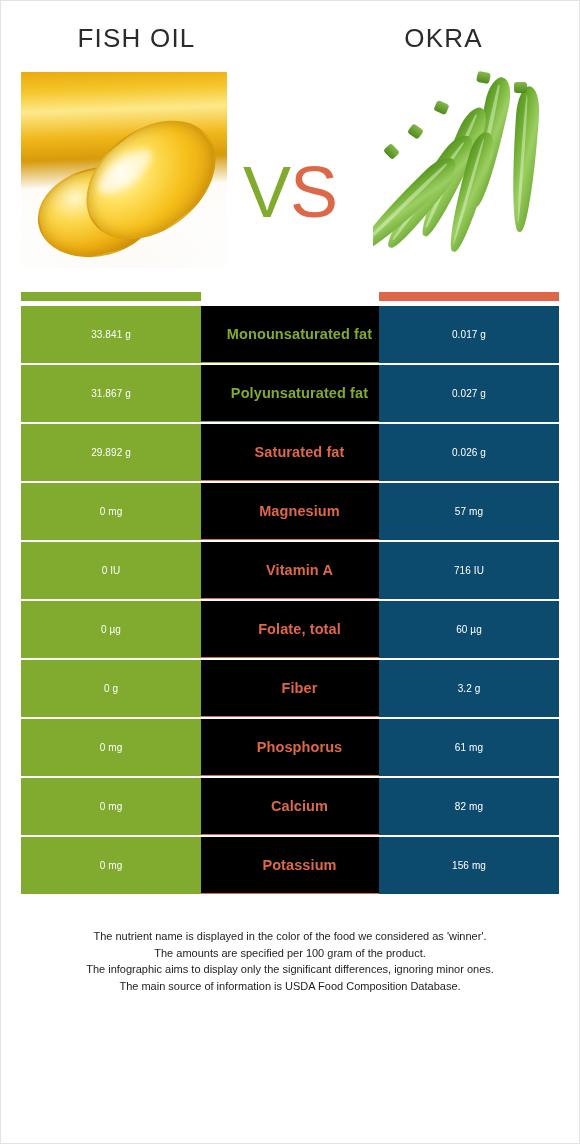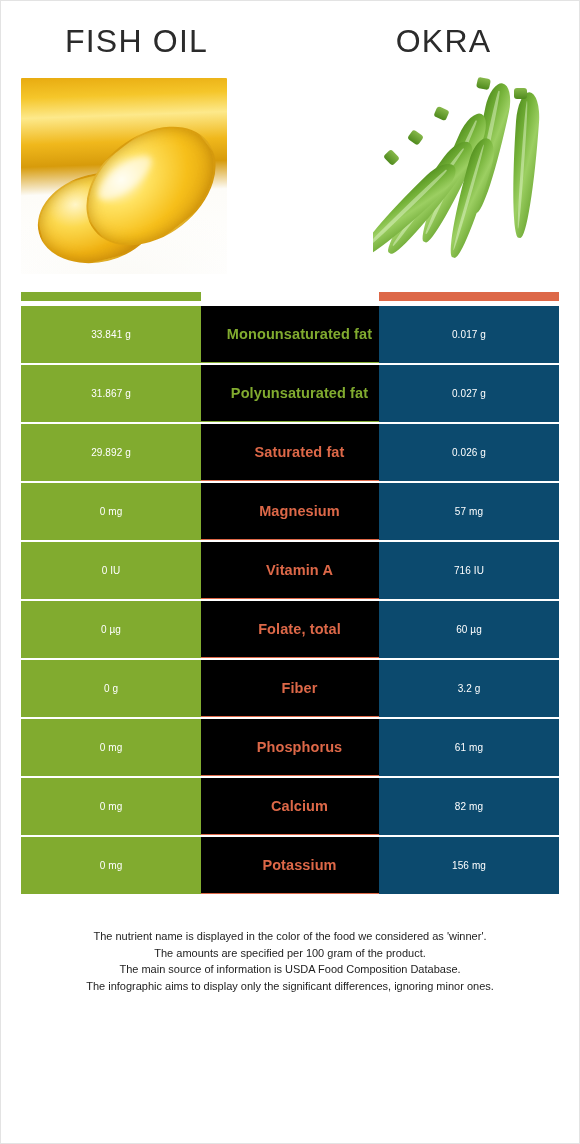--- a/index.html
+++ b/index.html
@@ -29,21 +29,21 @@
     height: 300px;
   }
 
   .title-row {
     display: flex;
     padding: 22px 20px 0 20px;
   }
   .food-title {
     flex: 1;
     text-align: center;
-    font-size: 32px;
+    font-size: 26px;
     font-weight: 300;
     letter-spacing: 1.2px;
     color: #2b2b2b;
     font-family: "Liberation Sans", sans-serif;
     white-space: nowrap;
   }
   .food-title.left  { padding-right: 46px; }
   .food-title.right { padding-left: 30px; }
 
   .media-row {
@@ -241,20 +241,23 @@
 
         <div class="pod" style="width:25px;height:136px;left:44px;top:56px;transform:rotate(36deg);"></div>
         <div class="pod-cap" style="left:36px;top:58px;transform:rotate(36deg);"></div>
 
         <div class="pod" style="width:24px;height:130px;left:22px;top:72px;transform:rotate(46deg);"></div>
         <div class="pod-cap" style="left:12px;top:78px;transform:rotate(46deg);"></div>
 
         <div class="pod" style="width:23px;height:124px;left:86px;top:62px;transform:rotate(16deg);"></div>
       </div>
 
+      <div class="vs">
+        <span class="v">V</span><span class="s">S</span>
+      </div>
     </div>
 
     <div class="accent-row">
       <div class="accent green"></div>
       <div class="accent orange"></div>
     </div>
   </div>
 
   <div class="table" id="comparison-table">
       <div class="row">
@@ -305,17 +308,17 @@
       <div class="row">
         <div class="cell cell-left">0 mg</div>
         <div class="cell cell-mid win-right">Potassium</div>
         <div class="cell cell-right">156 mg</div>
       </div>
     </div>
 
   <div class="footnote">
     <p>The nutrient name is displayed in the color of the food we considered as 'winner'.</p>
     <p>The amounts are specified per 100 gram of the product.</p>
+    <p>The infographic aims to display only the significant differences, ignoring minor ones.</p>
     <p>The main source of information is USDA Food Composition Database.</p>
-    <p>The infographic aims to display only the significant differences, ignoring minor ones.</p>
   </div>
 
 </div>
 
 </body></html>

